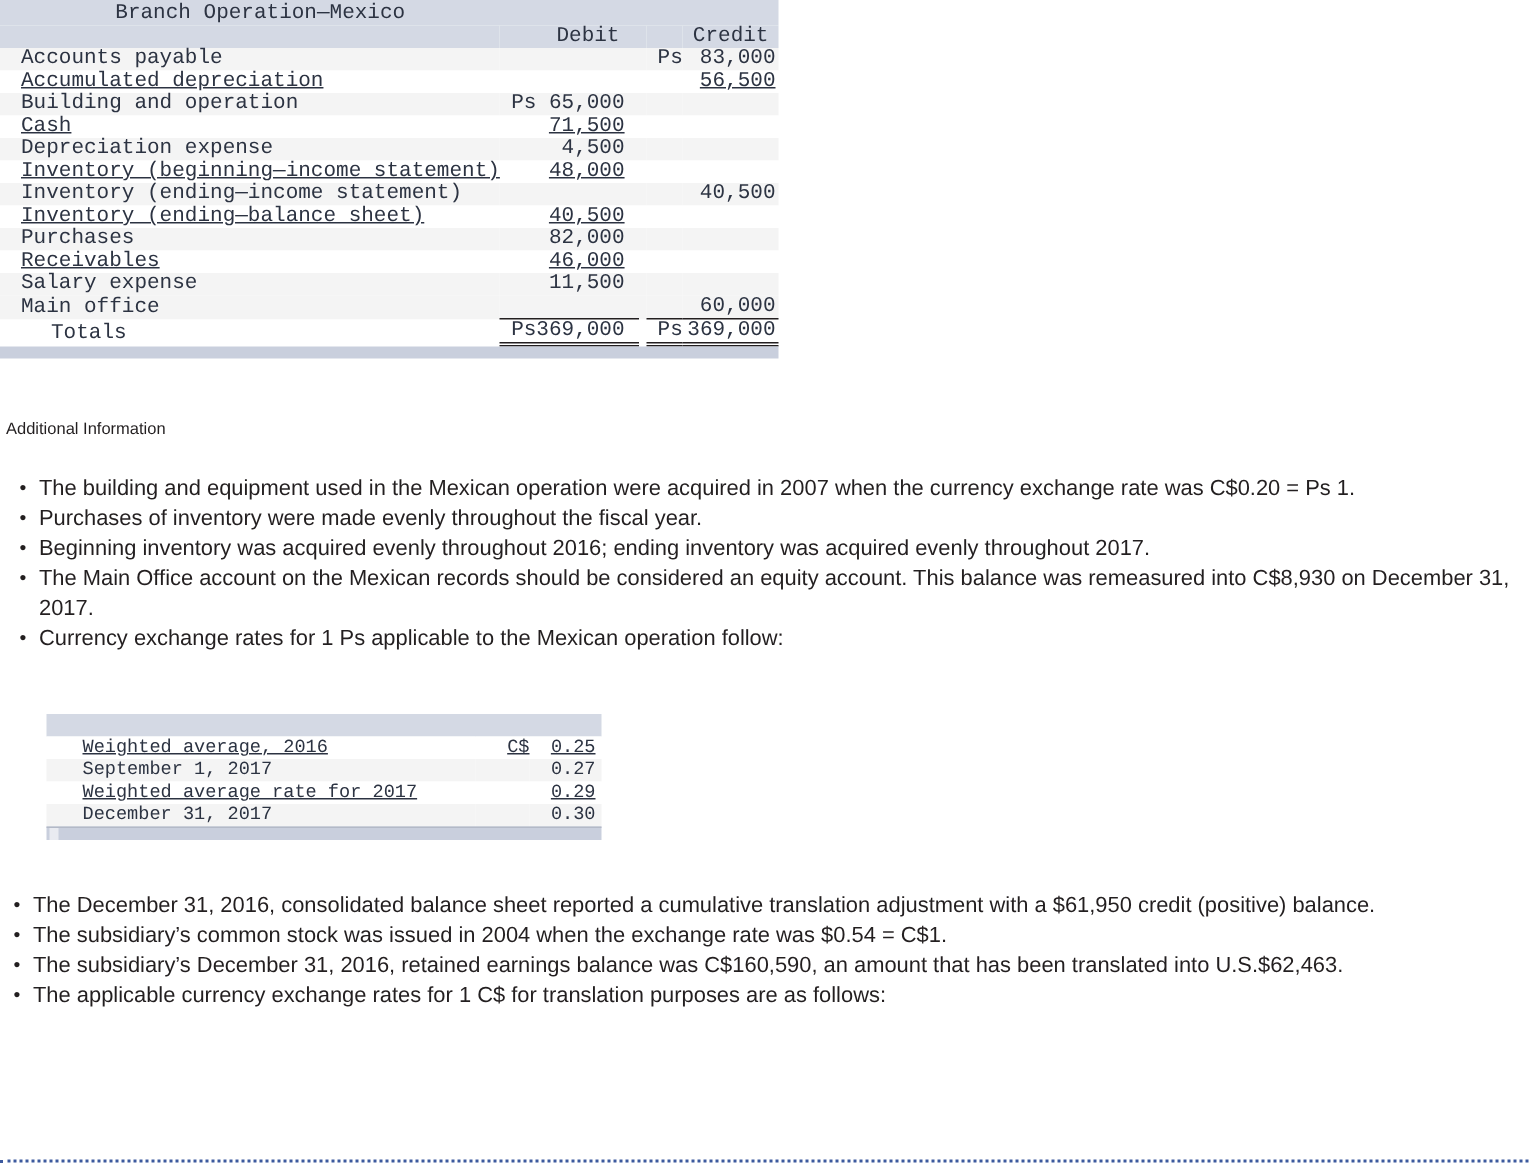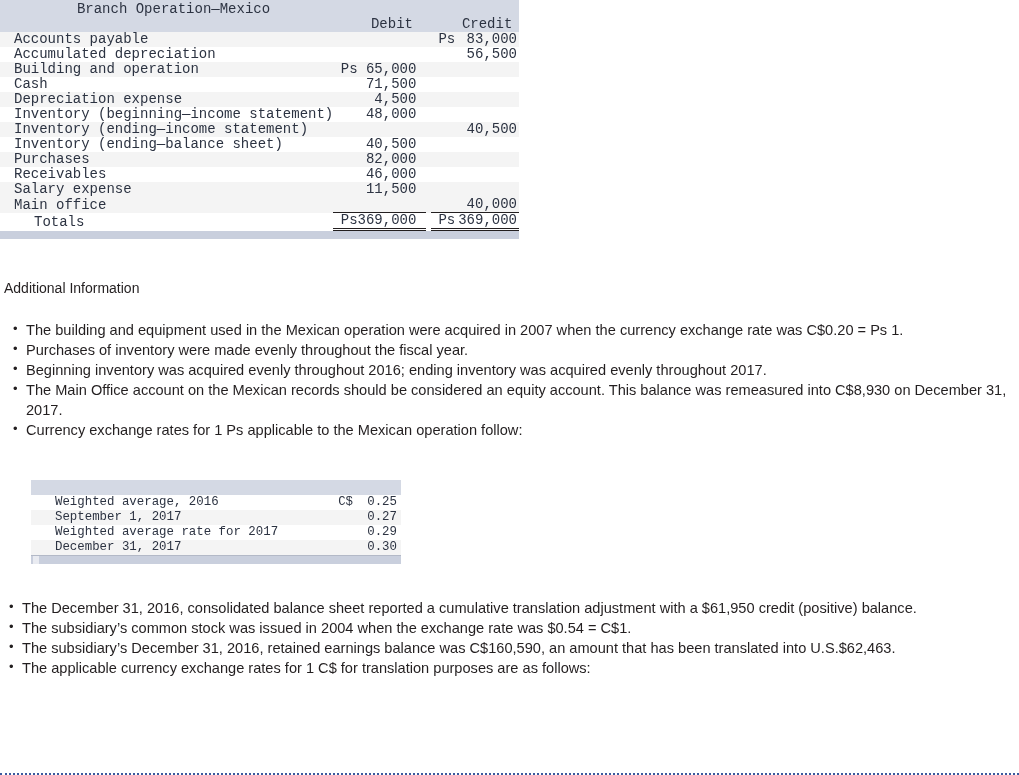--- a/index.html
+++ b/index.html
@@ -48,41 +48,41 @@
   .tb .c-gap   { width: 8px; }
   .tb .c-ccur  { width: 30px;  text-align: right; }
   .tb .c-cval  { width: 66px;  text-align: right; padding-right: 2px;}
 
   .tb .hdr-row2 .c-dval,
   .tb .hdr-row2 .c-cval { text-align: center; padding-right: 0; }
   .tb .hdr-row2 .c-dcur,
   .tb .hdr-row2 .c-ccur { }
 
   .row-alt td { background: #f4f4f4; }
-  .row-plain td { background: #ffffff; }
+  .row-plain td { background: #ffffff; text-decoration: underline; }
   .data-row td { height: 15px; }
 
   .rule-top .c-dval, .rule-top .c-dcur,
   .rule-top .c-ccur, .rule-top .c-cval { border-top: 1px solid #231f20; }
 
   .totals-row td { height: 17px; background:#ffffff; }
   .totals-row .c-lab { padding-left: 34px; }
   .totals-row .c-dcur, .totals-row .c-dval,
   .totals-row .c-ccur, .totals-row .c-cval {
     border-bottom: 3px double #231f20;
   }
   .tb-foot {
     width: 519px;
     height: 8px;
     background: #c9cfdd;
   }
 
   
   .section-title {
-    font-size: 14px;
+    font-size: 11px;
     color: #231f20;
     margin: 0;
     padding: 0;
   }
   ul.bullets {
     list-style: none;
     margin: 0;
     padding: 0;
   }
   ul.bullets li {
@@ -245,21 +245,21 @@
         <td class="c-gap"></td>
         <td class="c-ccur"></td>
         <td class="c-cval"></td>
       </tr>
       <tr class="data-row row-alt">
         <td class="c-lab">Main office</td>
         <td class="c-dcur"></td>
         <td class="c-dval"></td>
         <td class="c-gap"></td>
         <td class="c-ccur"></td>
-        <td class="c-cval">40,000</td>
+        <td class="c-cval">60,000</td>
       </tr>
 
       <tr class="totals-row rule-top">
         <td class="c-lab">Totals</td>
         <td class="c-dcur">Ps</td>
         <td class="c-dval">369,000</td>
         <td class="c-gap"></td>
         <td class="c-ccur">Ps</td>
         <td class="c-cval">369,000</td>
       </tr>

